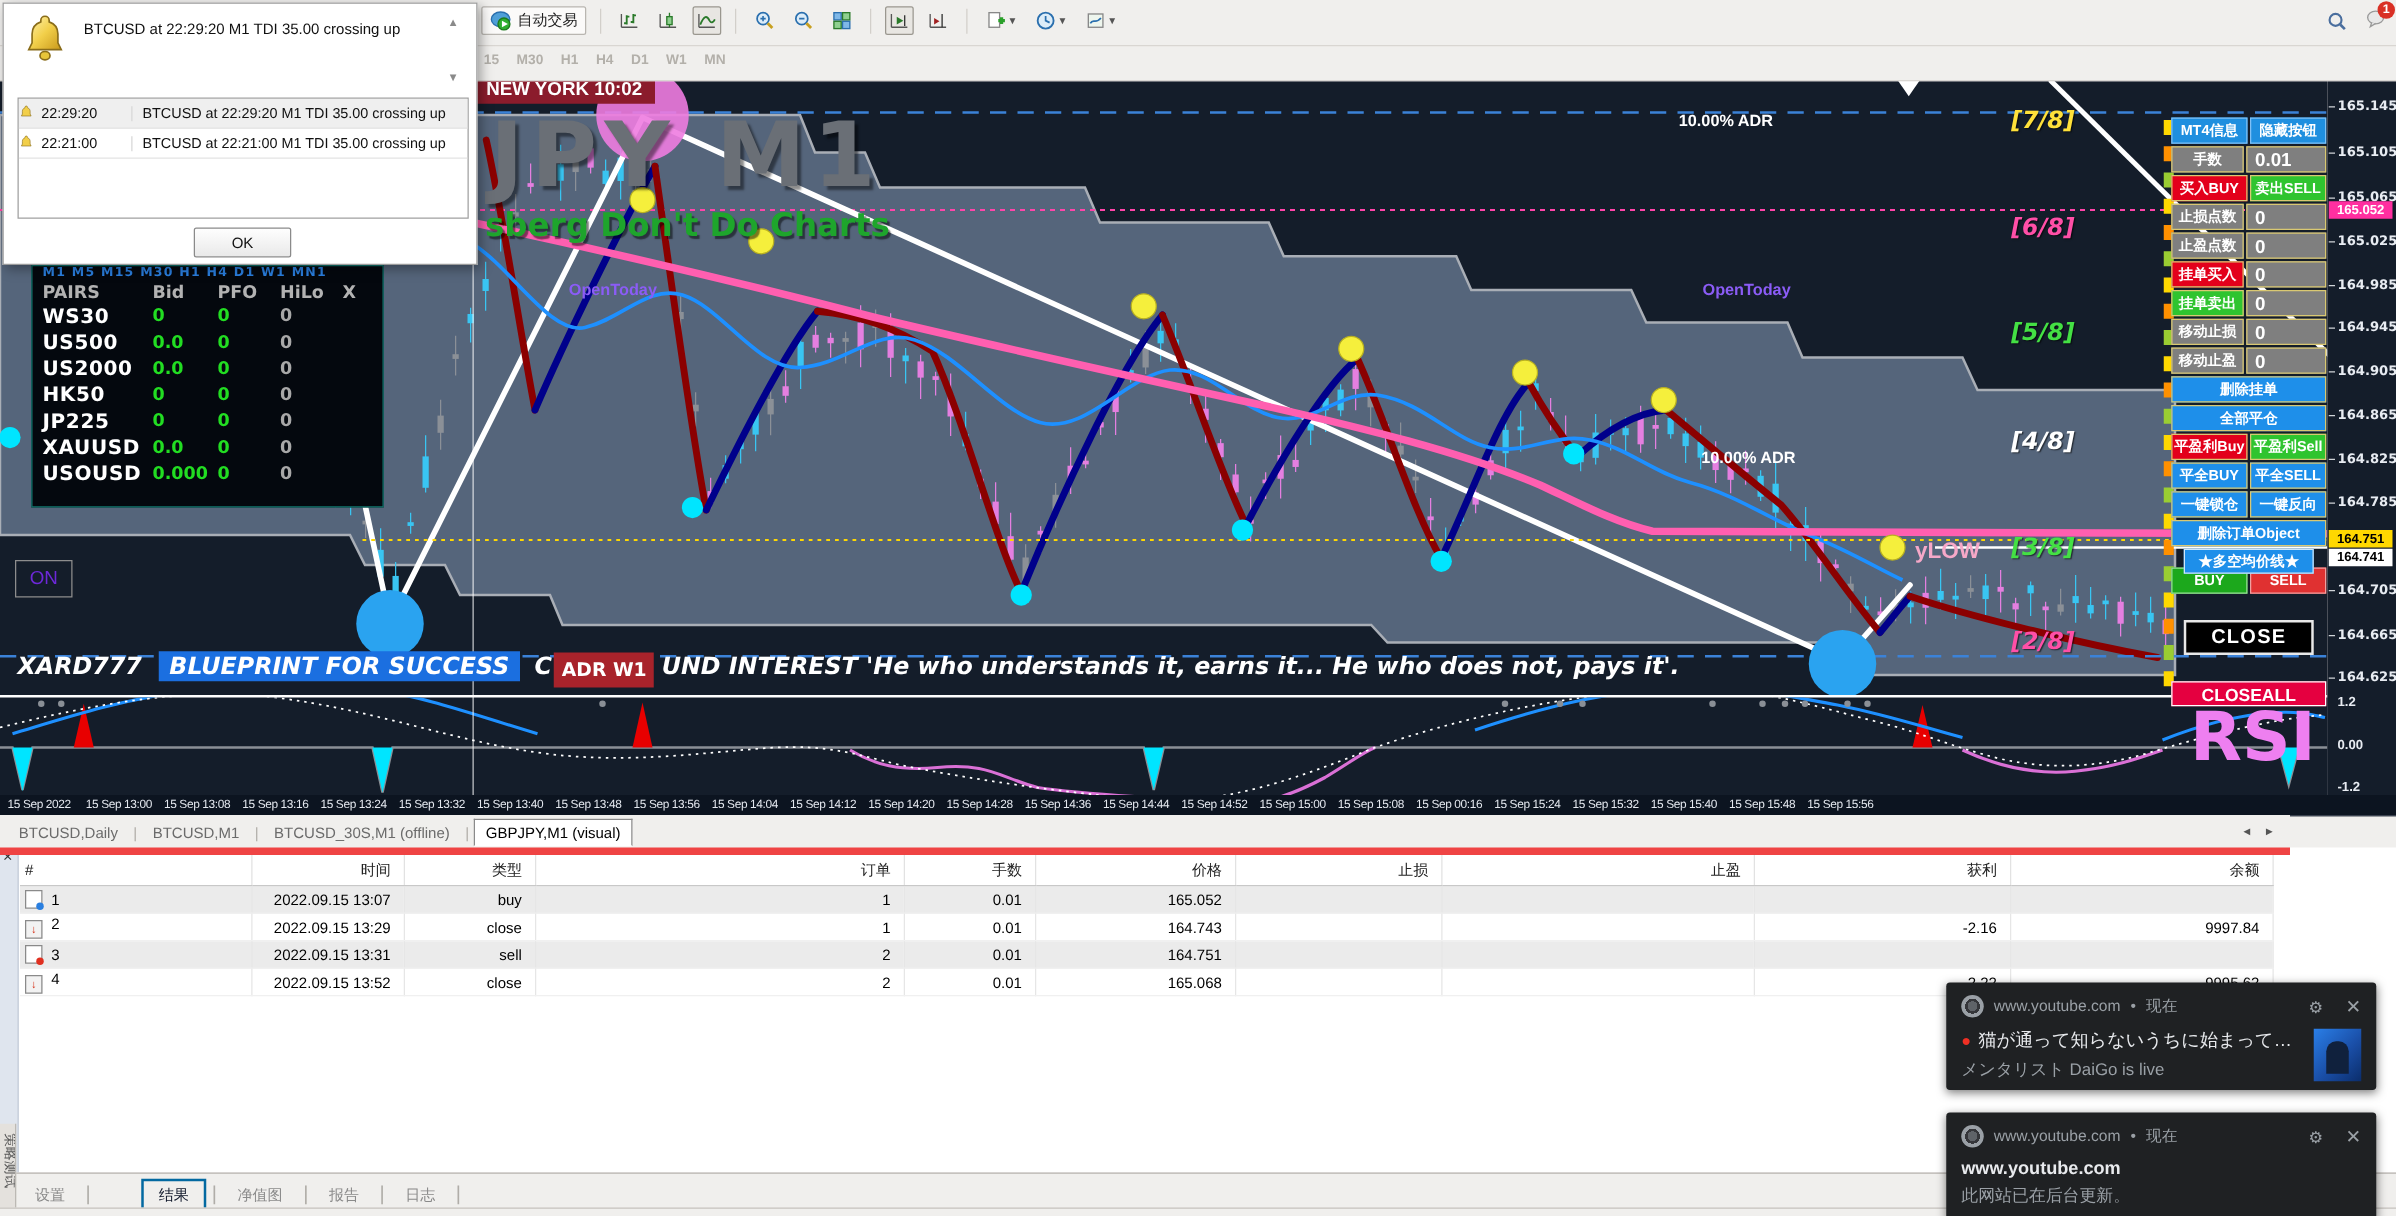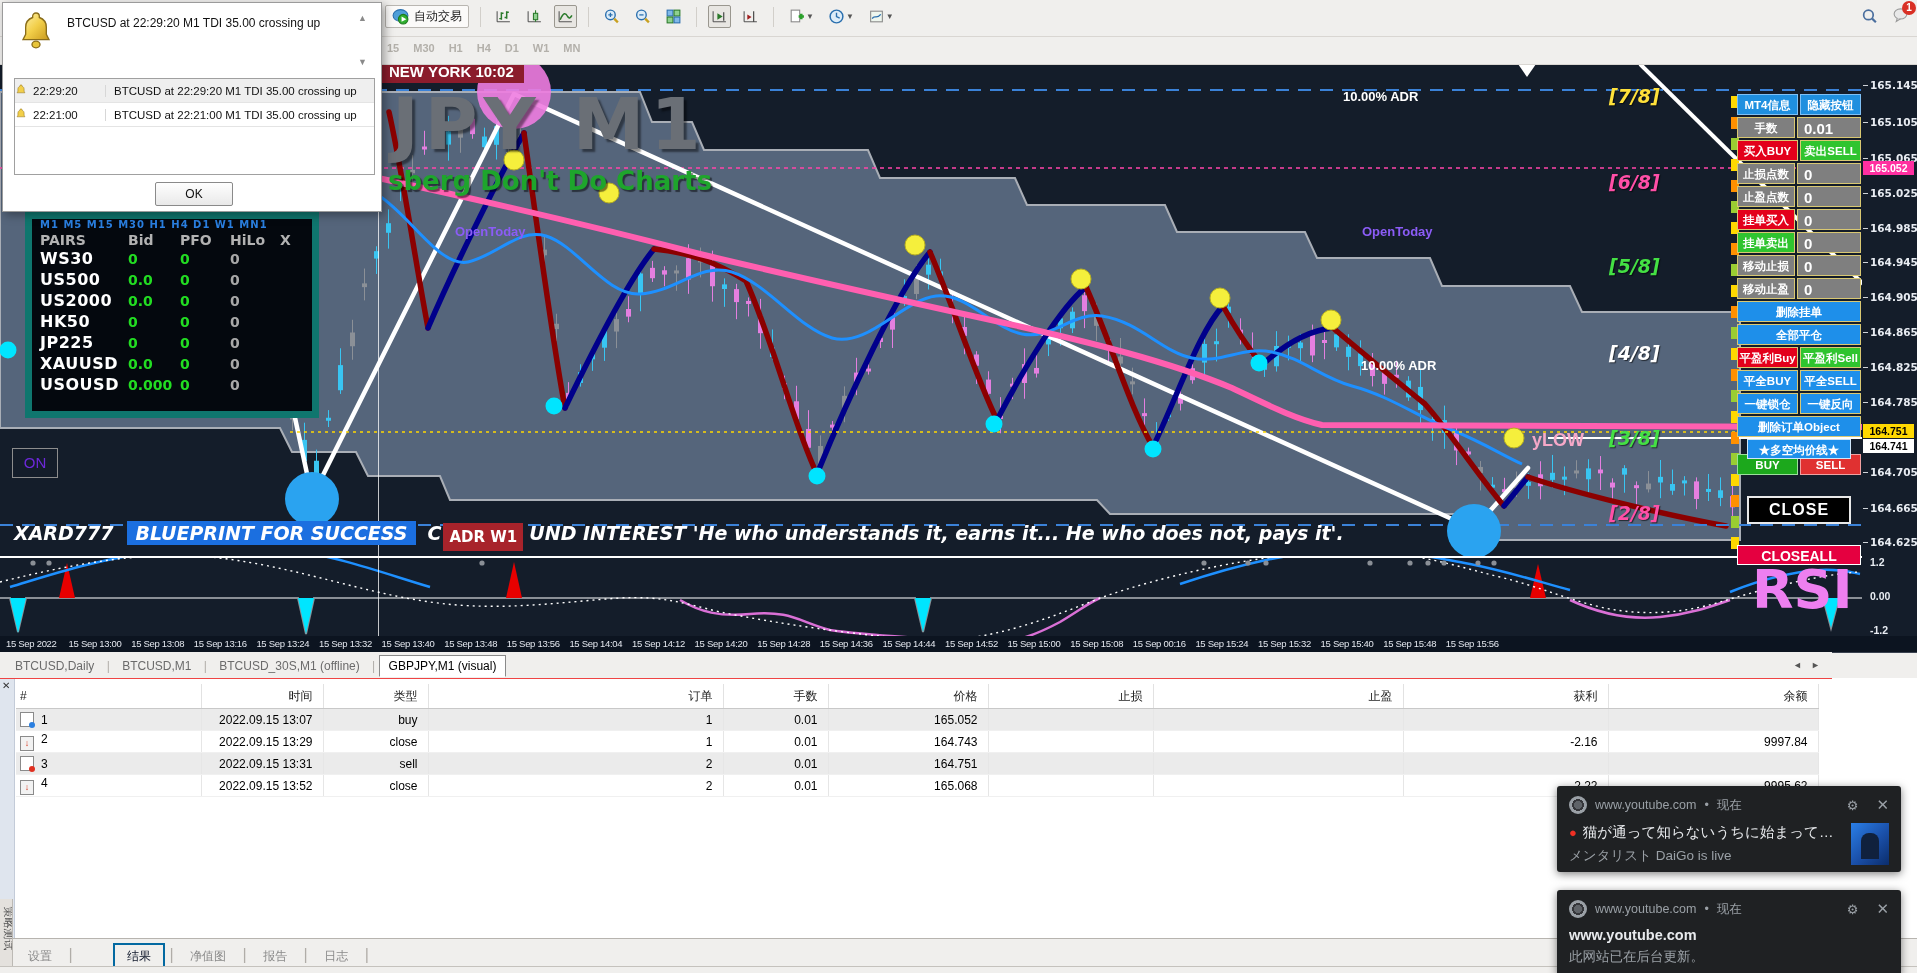--- a/index.html
+++ b/index.html
@@ -61,21 +61,21 @@
   .ptick::before{content:'';position:absolute;left:-7px;top:6px;width:5px;height:1px;background:#cfd3d8;}
   .pbadge{position:absolute;left:1px;width:51px;height:14px;font-size:10.5px;font-weight:bold;text-align:center;line-height:14px;}
   .pbadge.cur{background:#ff2fa0;color:#fff;}
   .pbadge.ord{background:#ffd800;color:#000;}
   .pbadge.bid{background:#fff;color:#000;}
   .rsi-scale{position:absolute;left:8px;font-size:10.5px;color:#e8ecf2;font-weight:bold;}
   
   #time-axis{left:0;top:636px;width:1917px;height:16px;background:#0c1420;border-bottom:1px solid #3a4250;z-index:2;}
   .tlabel{position:absolute;top:2px;font-size:9.5px;color:#e3e7ee;letter-spacing:-0.3px;white-space:nowrap;}
   
-  #pairs-panel{left:25px;top:212px;width:280px;height:192px;background:#04080e;border:7px solid #0f766e;z-index:5;
+  #pairs-panel{left:25px;top:212px;width:280px;height:192px;background:#04080e;border:1px solid #0f766e;z-index:5;
      font-family:"DejaVu Sans",sans-serif;}
   #pairs-tf{height:11px;overflow:hidden;font-size:10px;color:#cfd3d8;padding-left:8px;letter-spacing:1px;}
   #pairs-tf .m1{color:#2a7fe0;font-weight:bold;}
   .pairs-head{display:grid;grid-template-columns:88px 52px 50px 50px 30px;padding-left:8px;color:#b2b2b2;font-weight:bold;font-size:14px;margin-top:2px;}
   .pairs-row{display:grid;grid-template-columns:88px 52px 50px 50px 30px;padding-left:8px;height:21px;align-items:center;}
   .pairs-row .sym{color:#fff;font-weight:bold;font-size:16px;letter-spacing:.5px;}
   .pairs-row .grn{color:#22dd22;font-weight:bold;font-size:14px;}
   .pairs-row .gry{color:#a8a8a8;font-weight:bold;font-size:14px;}
   .xbar{width:24px;height:9px;background:#ff70b8;}
   
@@ -91,21 +91,21 @@
   .tcell.blue{background:#1e8fea;}
   .tcell.solidgreen{background:#1ca81c;border-color:#9adf9a;}
   .tcell.solidred{background:#e03131;border-color:#f0a0a0;}
   .trow.special{justify-content:center;position:relative;margin-bottom:-7px;z-index:2;}
   .trow.special .tcell{flex:0 0 104px;height:20px;line-height:20px;background:#1e8fea;border-color:#cfe7fb;}
   #close-btn{margin:7px auto 0;width:100px;height:24px;background:#000;border:2px solid #e9e9e9;color:#fff;
      font-weight:bold;font-size:16px;text-align:center;line-height:24px;letter-spacing:1px;}
   #closeall-btn{margin:7px 0 0;width:124px;height:20px;background:#e50040;border:1px solid #fff;color:#fff;
      font-weight:bold;font-size:14px;text-align:center;line-height:20px;box-sizing:border-box;}
   
-  #tabbar{left:0;top:652px;width:1832px;height:26px;background:#f0efed;border-bottom:1px solid #ef4444;z-index:2;}
+  #tabbar{left:0;top:652px;width:1832px;height:26px;background:#f0efed;border-bottom:6px solid #ef4444;z-index:2;}
   .ctab{display:inline-block;margin-top:3px;padding:3px 9px;font-size:12px;color:#6b6b6b;}
   .ctab.active{background:#fff;border:1px solid #8a8a8a;border-bottom:1px solid #fff;color:#000;}
   .ctab-sep{color:#b0ada8;font-size:12px;}
   .tab-scroll{position:absolute;top:8px;font-size:9px;color:#555;}
   
   #results-area{left:0;top:678px;width:1917px;height:260px;background:#fff;z-index:1;}
   #results-strip{position:absolute;left:0;top:0;width:14px;height:260px;background:#dfe5ee;border-right:1px solid #c3cbd8;}
   #results-close{position:absolute;left:2px;top:2px;font-size:10px;color:#333;}
   #trade-table{position:absolute;left:16px;top:6px;border-collapse:collapse;font-size:12px;color:#000;}
   #trade-table th{font-weight:normal;color:#222;height:24px;border-bottom:1px solid #c8c8c8;border-right:1px solid #e2e2e2;

